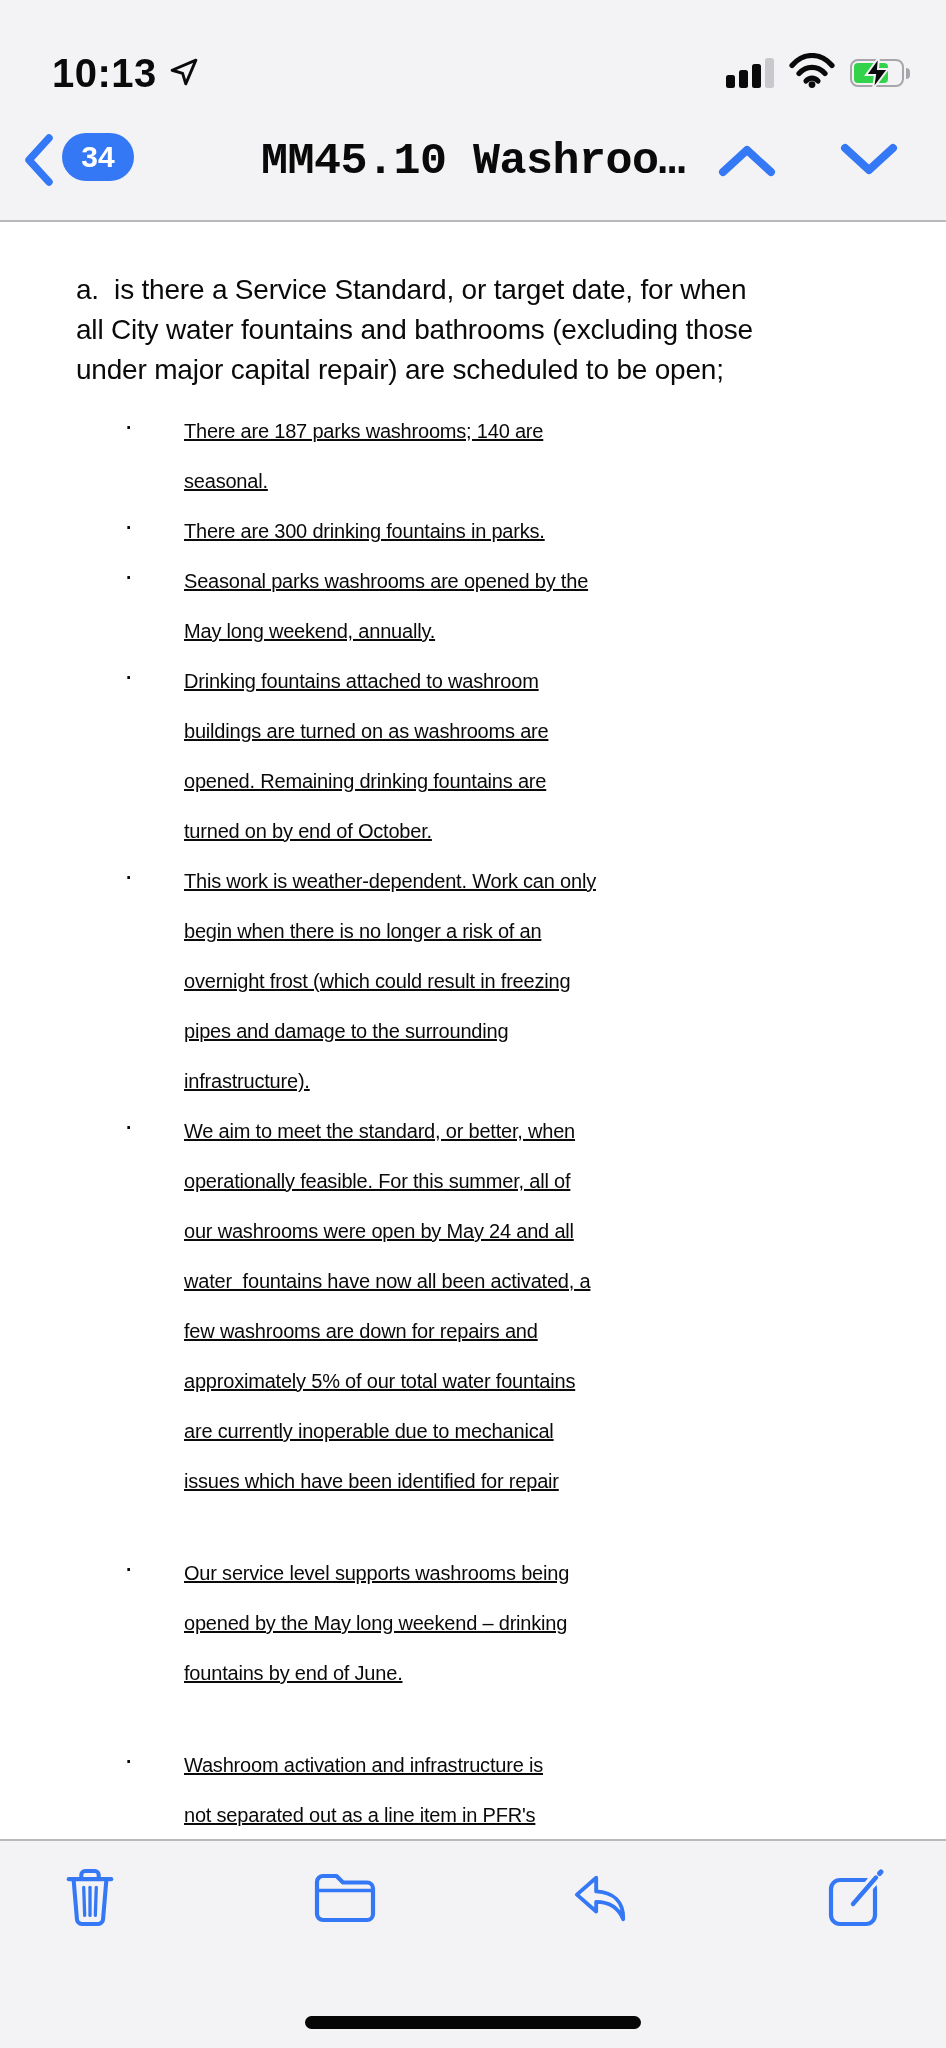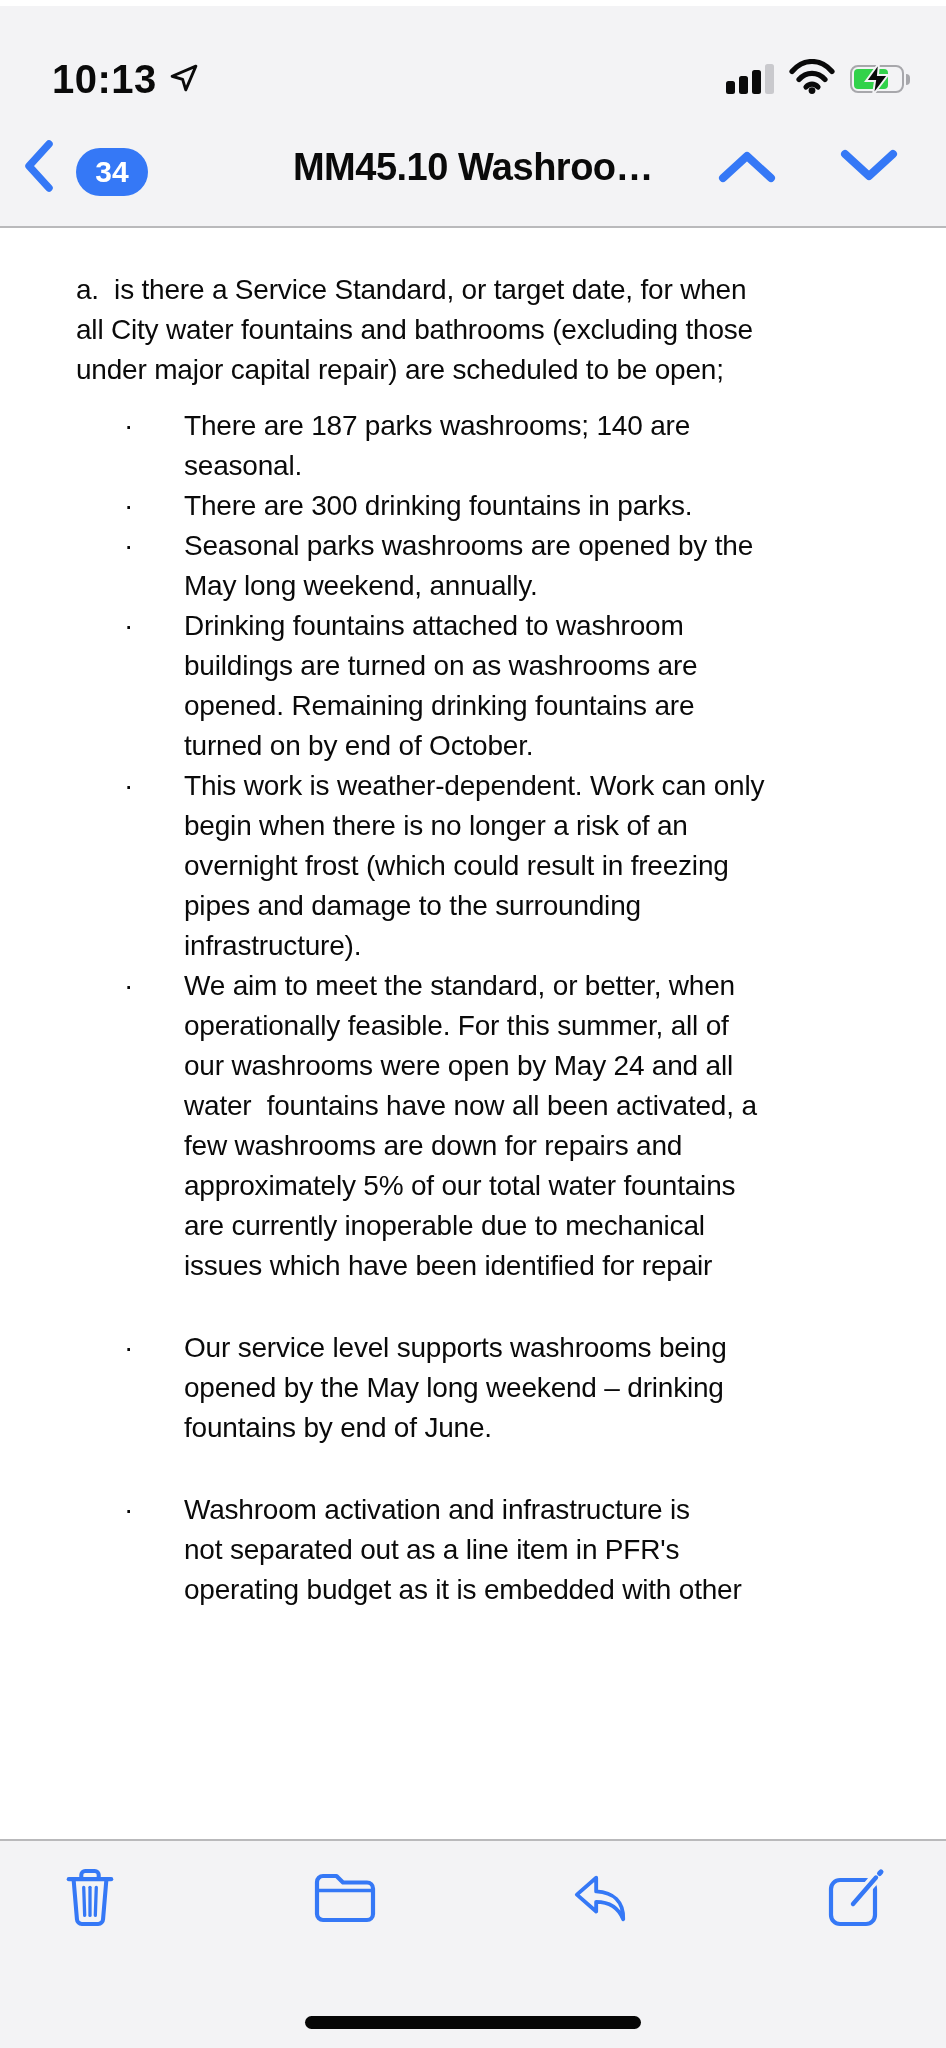--- a/index.html
+++ b/index.html
@@ -6,67 +6,67 @@
   .screen {
     position:relative; width:946px; height:2048px; margin:0 auto;
     background:#ffffff; overflow:hidden;
     font-family:"Liberation Sans","DejaVu Sans",sans-serif;
     color:#0a0a0a;
   }
   
   .top-chrome {
     position:absolute; top:0; left:0; right:0; height:220px;
     background:#f3f3f5; border-bottom:2px solid #b9b9bb;
-    box-sizing:content-box; z-index:5;margin-top:6px;
+    box-sizing:content-box; z-index:5;
   }
   .status-bar {
     height:96px; display:flex; align-items:flex-end;
     justify-content:space-between; padding:0 42px 4px 52px;
   }
   .status-left { display:flex; align-items:center; gap:12px; }
   .time { font-size:40px; font-weight:700; letter-spacing:0.5px; }
   .status-right { display:flex; align-items:center; gap:15px; padding-bottom:4px; }
   .signal { display:flex; align-items:flex-end; gap:4px; height:30px; }
   .signal .bar { width:9px; border-radius:2.5px; background:#0a0a0a; }
   .signal .bar.b1 { height:13px; } .signal .bar.b2 { height:18px; }
   .signal .bar.b3 { height:24px; } .signal .bar.b4 { height:30px; background:#c9c9cd; }
   .battery { position:relative; width:54px; height:28px; }
   .battery-shell { position:absolute; inset:0; border:2.5px solid #a7a7ab; border-radius:8px; }
   .battery-fill  { position:absolute; left:4px; top:4px; bottom:4px; width:34px; border-radius:4px; }
   .battery-nub   { position:absolute; right:-6px; top:9px; width:4.5px; height:11px;
                    background:#a7a7ab; border-radius:0 4px 4px 0; }
   .battery-bolt  { position:absolute; left:13px; top:-3px; }
   
   .nav-bar { height:122px; display:flex; align-items:center; padding:0 48px 0 22px; position:relative; }
-  .nav-left { display:flex; align-items:flex-end; gap:22px; }
+  .nav-left { display:flex; align-items:flex-start; gap:8px; }
   .back-btn,.nav-btn,.tool-btn { background:none; border:none; padding:0; cursor:pointer; display:flex; align-items:center; justify-content:center; }
   .badge {
     min-width:72px; height:48px; border-radius:24px; color:#fff;
     font-size:30px; font-weight:700; display:flex; align-items:center;
     justify-content:center; padding:0 6px; box-sizing:border-box;
   }
   .nav-title {
     position:absolute; left:50%; transform:translateX(-50%);
-    font-size:38px; font-weight:700; white-space:nowrap; letter-spacing:-0.5px;
+    font-size:45px; font-weight:700; white-space:nowrap; letter-spacing:-0.5px;font-family:Liberation Mono, monospace;
   }
   .nav-right { margin-left:auto; display:flex; align-items:center; gap:64px; }
   
   .email-body {
     position:absolute; top:222px; bottom:0; left:0; right:0;
     padding:32px 20px 0 60px; overflow:hidden; z-index:1;
   }
   .qa-section + .qa-section { margin-top:42px; }
   .heading {
     margin:16px; font-size:28px; line-height:40px; white-space:pre-wrap;
     letter-spacing:-0.2px;
   }
   .bullet { display:flex; padding-left:64px; }
   .dot { flex:0 0 60px; width:60px; font-size:28px; line-height:40px; }
   .bullet-text {
-    font-size:28px; line-height:40px; white-space:pre-wrap; letter-spacing:-0.2px;
+    font-size:20px; line-height:50px; white-space:pre-wrap; letter-spacing:-0.2px;text-decoration:underline;
   }
   
   .bottom-toolbar {
     position:absolute; left:0; right:0; bottom:0; height:207px;
     background:#f3f3f5; border-top:2px solid #b9b9bb; z-index:5;
   }
   .toolbar-icons {
     display:flex; justify-content:space-between; align-items:center;
     padding:26px 58px 0 58px;
   }

